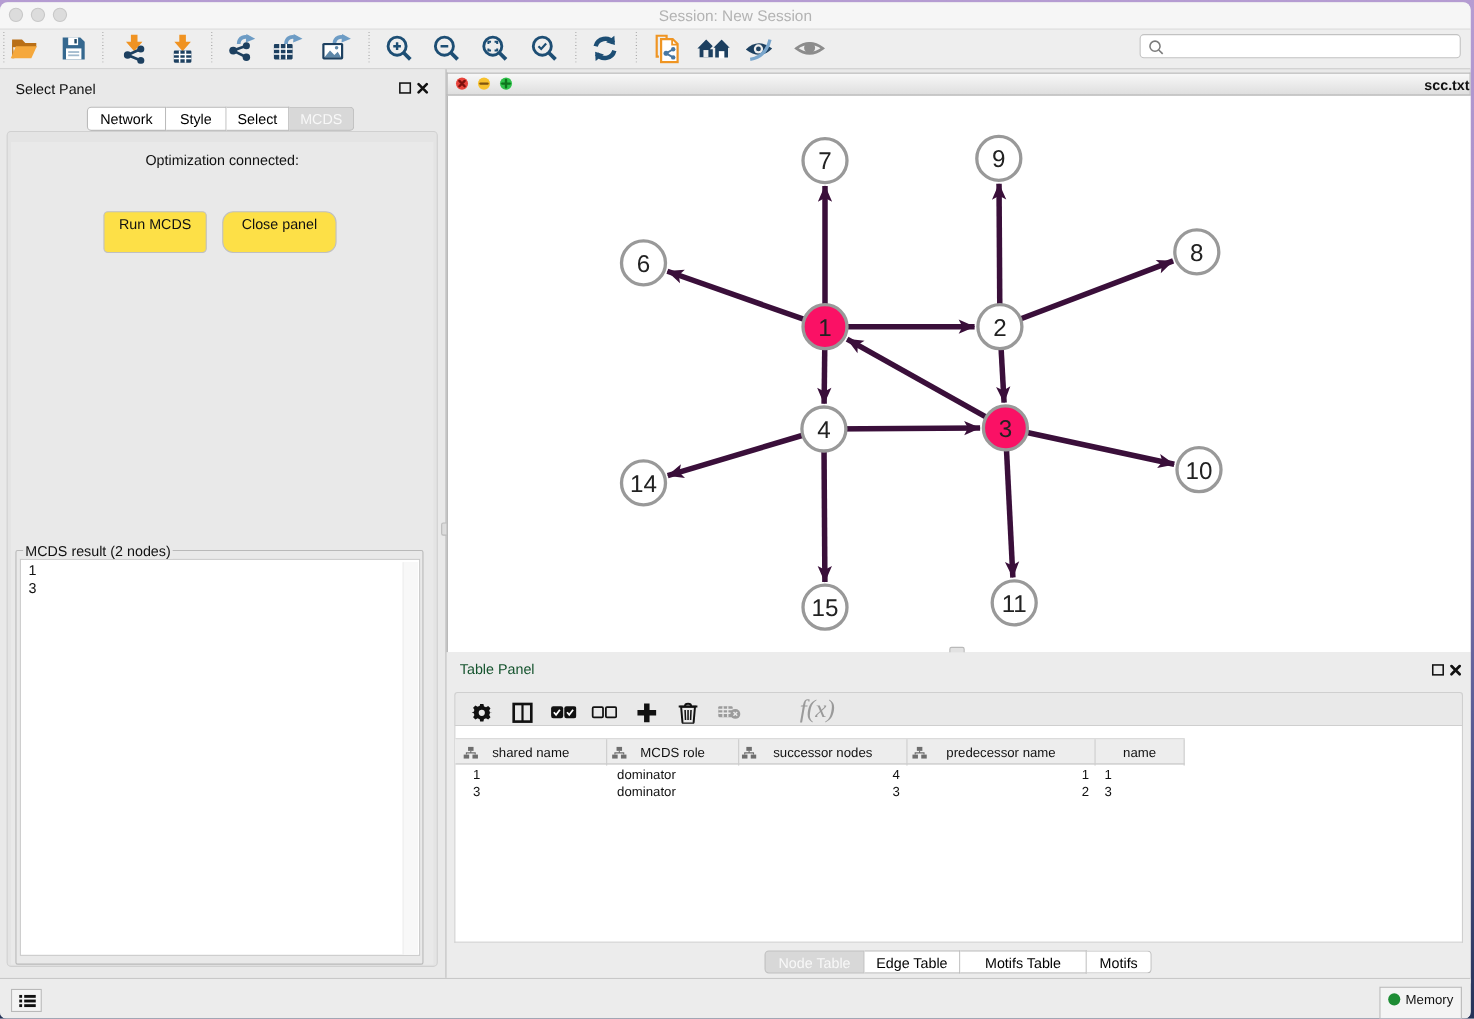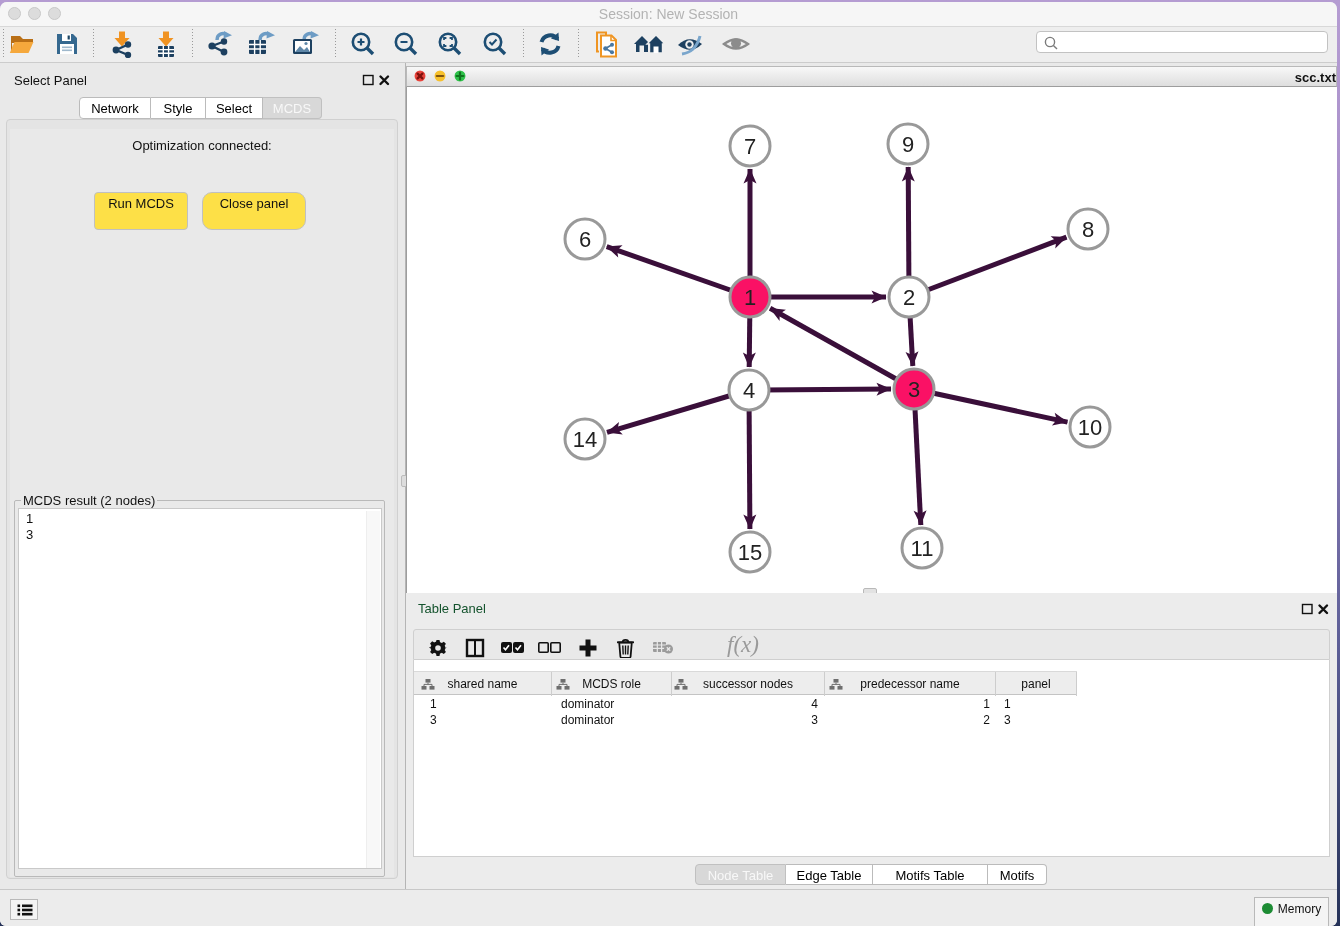--- a/index.html
+++ b/index.html
@@ -341,21 +341,21 @@
           <path d="M14.8,6.3 l3.4,3.4 M18.2,6.3 l-3.4,3.4" stroke="#e9e9e9" stroke-width="1.3"></path>
         </svg>
       <div style="position:absolute;left:276px;top:2px;font-family:'Liberation Serif',serif;font-style:italic;font-size:23px;color:#9a9a9a;margin-left:37px;">f(x)</div>
     </div>
     <div id="ttable">
       <div id="thead">
         <div class="thcell" style="left:0;width:138px">shared name</div>
         <div class="thcell" style="left:138px;width:120px">MCDS role</div>
         <div class="thcell" style="left:258px;width:153px">successor nodes</div>
         <div class="thcell" style="left:411px;width:171px">predecessor name</div>
-        <div class="thcell" style="left:582px;width:81px">panel</div>
+        <div class="thcell" style="left:582px;width:81px">name</div>
         <svg class="treei" style="left:7px" width="14" height="13">
             <g fill="#6e6e6e">
               <rect x="4.5" y="1" width="5" height="3.6"></rect>
               <rect x="0.5" y="8" width="5" height="3.6"></rect>
               <rect x="8.5" y="8" width="5" height="3.6"></rect>
             </g>
             <path d="M7,4.6 v2 M3,8 v-1.6 h8 V8" stroke="#6e6e6e" stroke-width="1" fill="none"></path>
           </svg>
         <svg class="treei" style="left:142px" width="14" height="13">
             <g fill="#6e6e6e">

